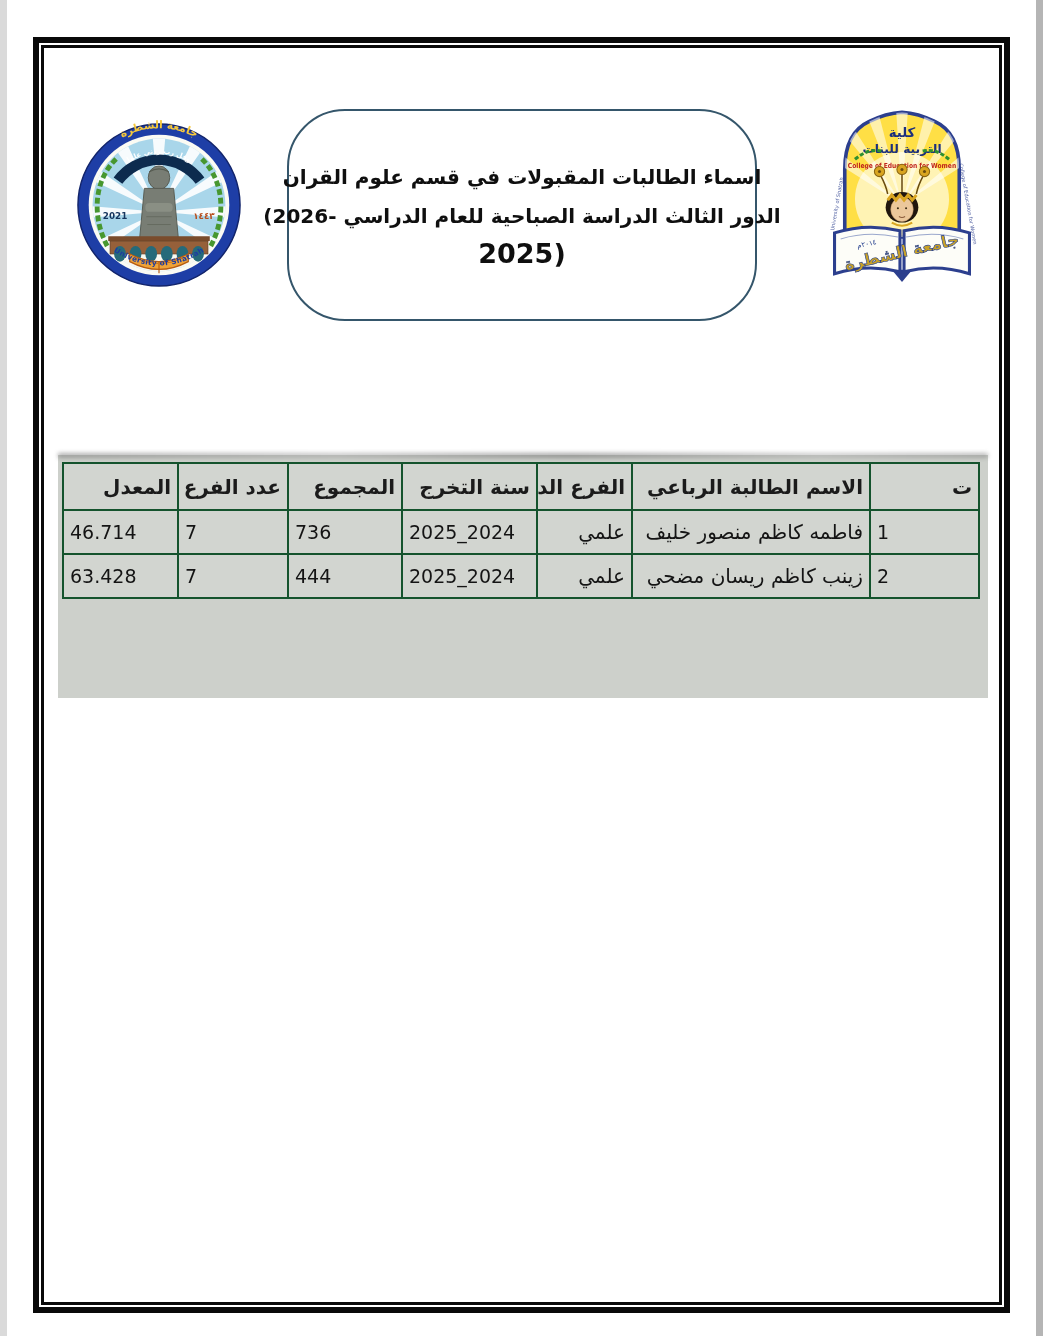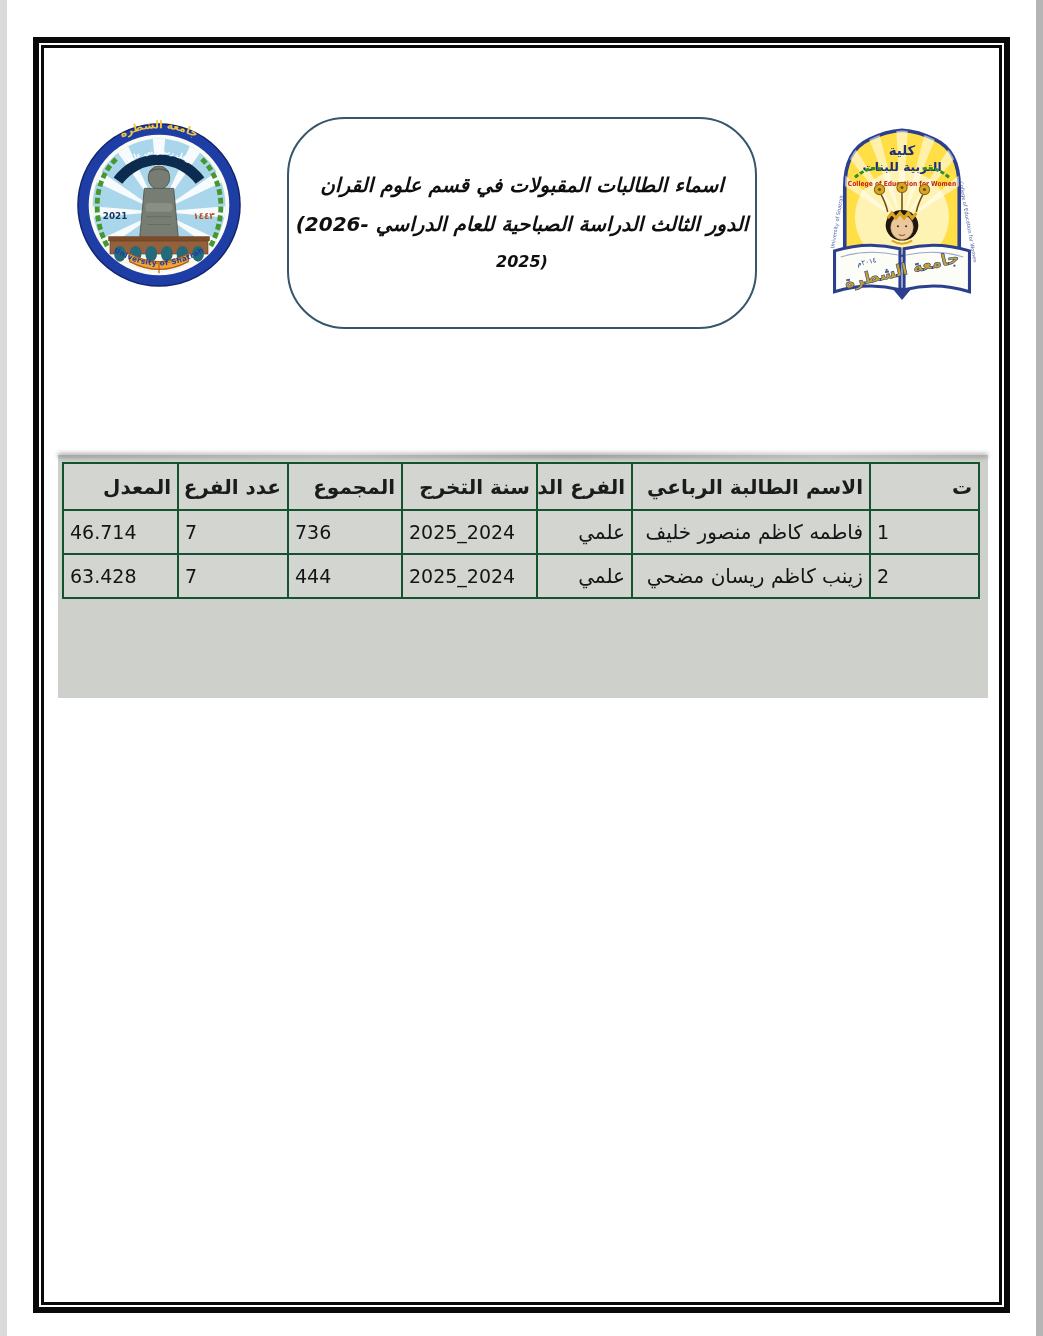--- a/index.html
+++ b/index.html
@@ -11,33 +11,33 @@
   .edge-left{position:absolute;left:0;top:0;width:7px;height:1336px;background:#dadada;}
   .edge-right{position:absolute;right:0;top:0;width:7px;height:1336px;background:#b5b5b5;}
   
   .frame-outer{
     position:absolute;left:33px;top:37px;width:977px;height:1276px;
     border:6px solid #090909;box-sizing:border-box;background:#fff;
   }
   .frame-inner{position:absolute;left:2px;top:2px;right:2px;bottom:2px;border:3px solid #090909;}
   
   .title-box{
-    position:absolute;left:287px;top:117px;width:470px;height:212px;box-sizing:border-box;
+    position:absolute;left:287px;top:109px;width:470px;height:212px;box-sizing:border-box;
     border:2px solid #35566b;border-radius:58px;
     display:flex;flex-direction:column;justify-content:center;align-items:center;
-    text-align:center;font-weight:bold;color:#0f0f0f;padding:8px 24px;font-style:italic;
+    text-align:center;font-weight:bold;color:#0f0f0f;padding:8px 24px;
   }
   .t-line{font-size:20px;line-height:38px;direction:rtl;white-space:nowrap;}
   .t-line3{margin-top:1px;}
   .ltr-frag{direction:ltr;unicode-bidi:isolate;}
-  .t-line4{direction:ltr;font-size:16px;line-height:38px;}
+  .t-line4{direction:ltr;font-size:27px;line-height:38px;}
   
   .logo{position:absolute;}
   .logo-left{left:76px;top:118px;width:166px;height:174px;}
-  .logo-right{left:820px;top:120px;width:164px;height:184px;}
+  .logo-right{left:820px;top:102px;width:164px;height:184px;}
   
   .scan{
     position:absolute;left:58px;top:455px;width:930px;height:243px;
     background:#cdd0cb;
   }
   .scan::before{
     content:"";position:absolute;left:0;top:-2px;width:100%;height:5px;
     background:linear-gradient(90deg,#6f6f6f,#9b9b9b 30%,#5f5f5f 55%,#a5a5a5 82%,#818181);
     filter:blur(2px);opacity:.55;
   }

